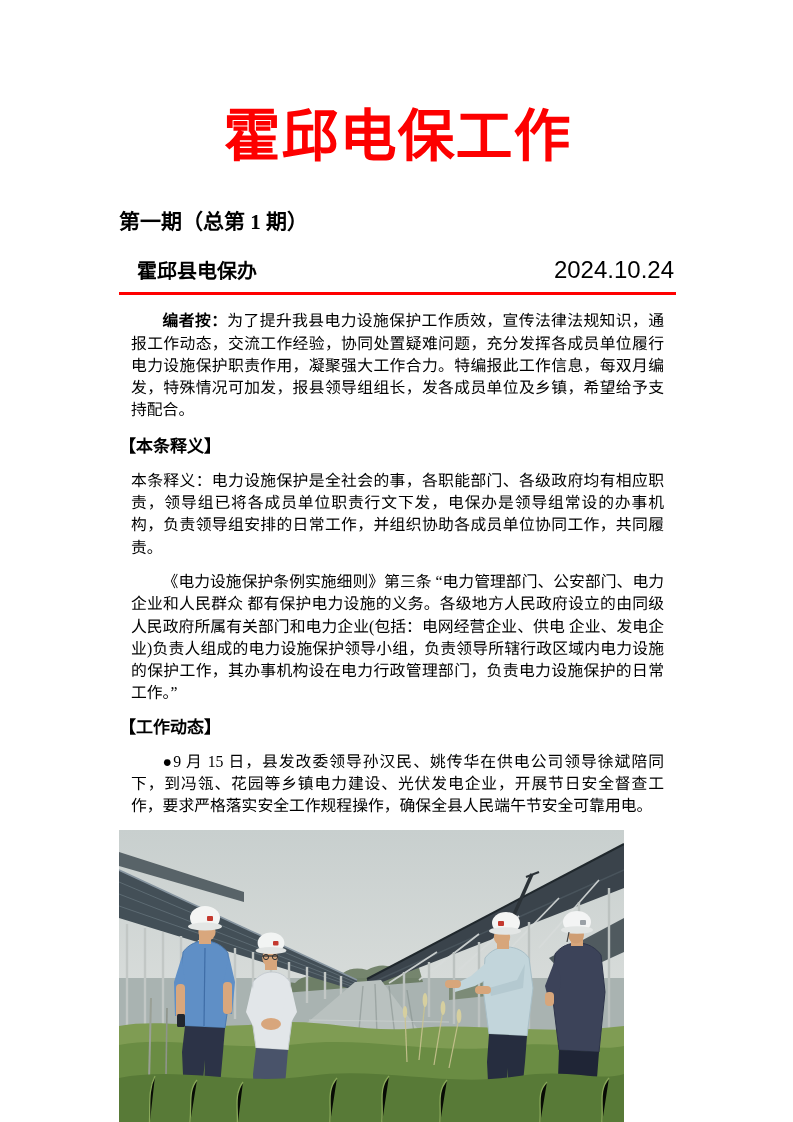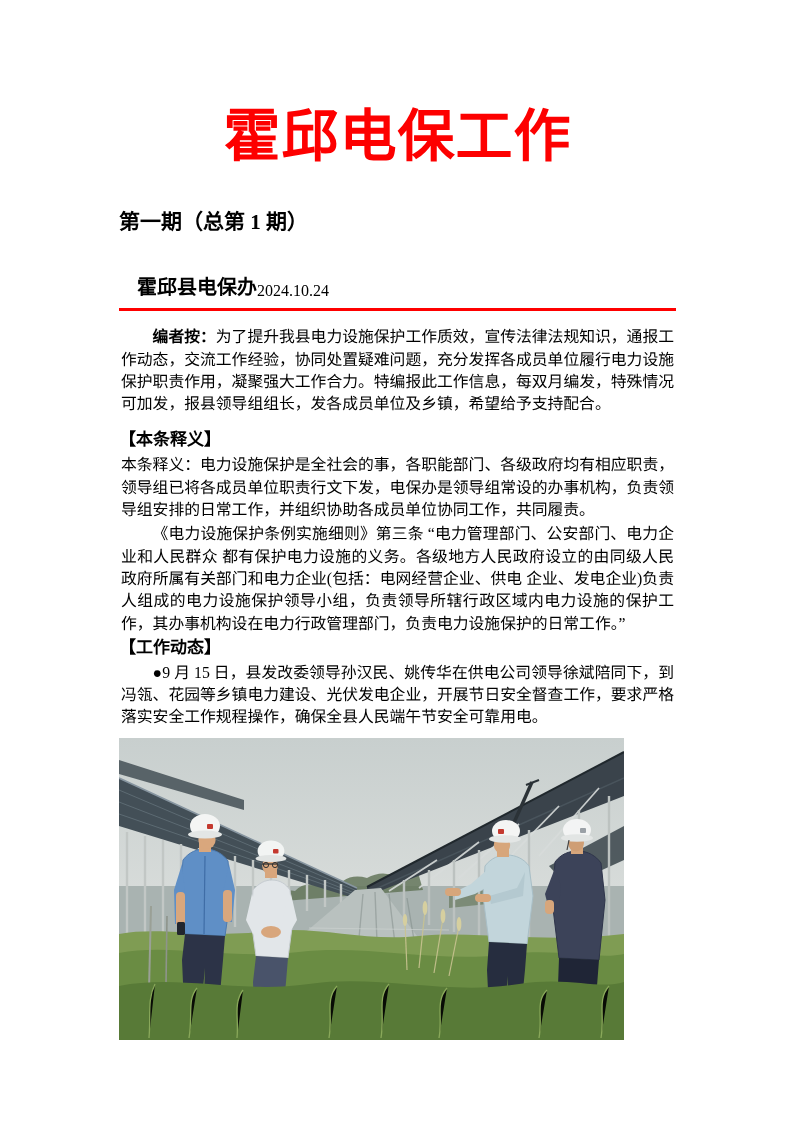--- a/index.html
+++ b/index.html
@@ -27,44 +27,44 @@
   }
   .issue{
     margin-top:40px;
     text-align:left;
     font-size:21px;
     font-weight:700;
     line-height:1.2;
     font-family:"Liberation Serif","DejaVu Serif",serif;
   }
   .masthead{
-    margin-top:36px;
+    margin-top:20px;
     display:flex;
-    justify-content:flex-start;
+    justify-content:space-between;
     align-items:flex-end;
   }
   .masthead .org{
     font-family:"Liberation Sans","DejaVu Sans",sans-serif;
     font-weight:700;
     font-size:20px;
     padding-left:18px;
   }
   .masthead .date{
-    font-family:Liberation Serif, serif;
-    font-size:16px;
+    font-family:Liberation Sans, sans-serif;
+    font-size:24px;
     padding-right:2px;
   }
   .red-rule{
     margin:8px 0 0 0;
     border:none;
     border-top:3px solid #ff0000;
     height:0;
   }
   .para{
-    margin:2px;
+    margin:12px;
     font-size:15.8px;
     line-height:22.3px;
     text-align:justify;
     text-justify:inter-ideograph;
   }
   .para.first{margin-top:15px;}
   .indent{text-indent:2em;}
   .sec-head{
     margin:14px 0 3px 0;
     font-family:"Liberation Sans","DejaVu Sans",sans-serif;

